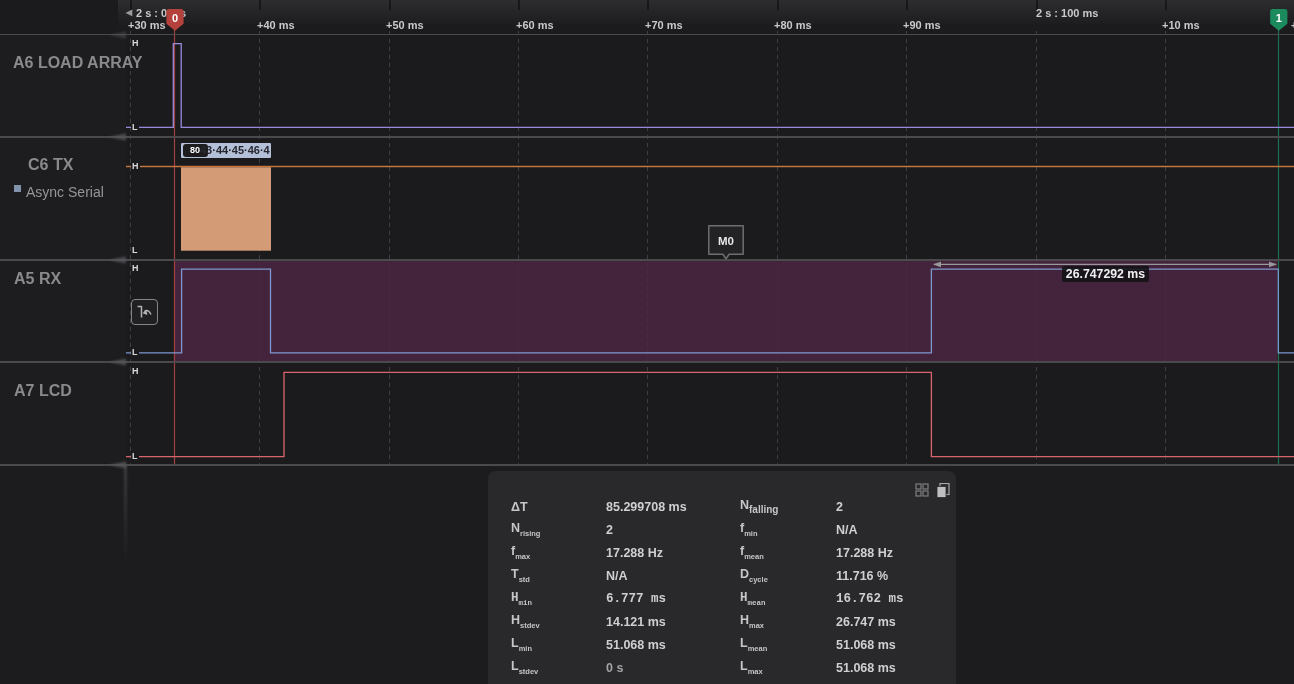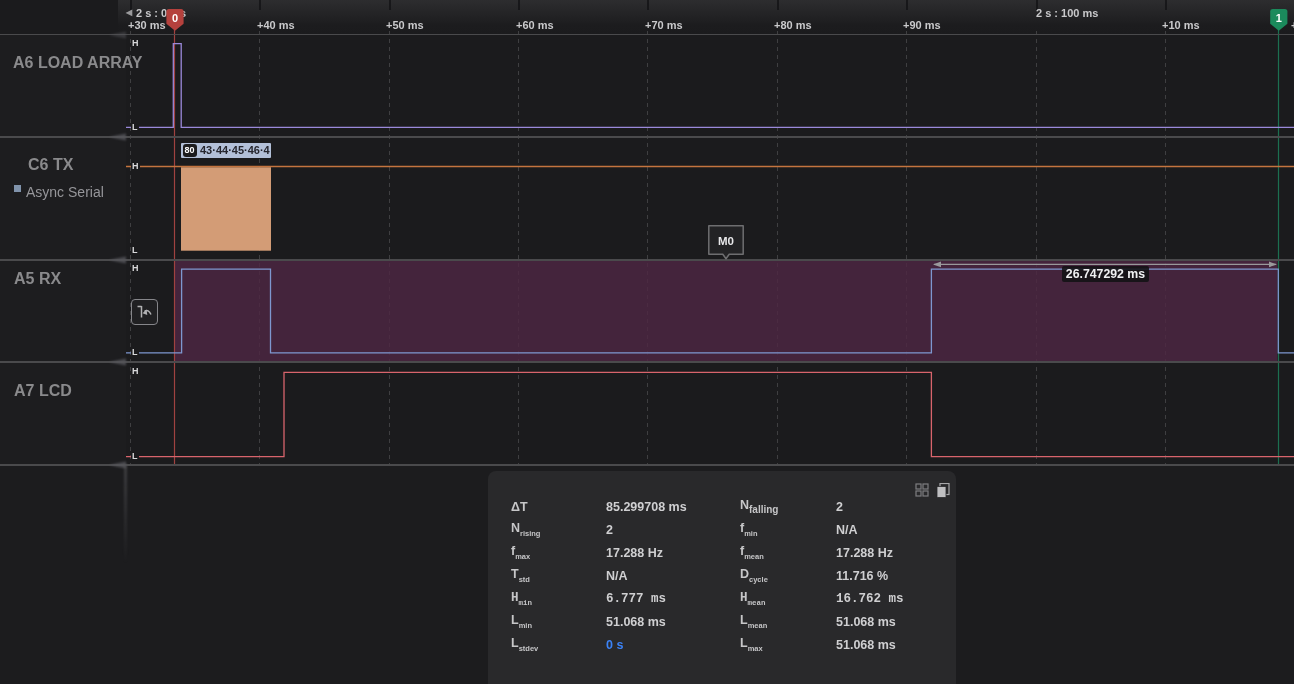--- a/index.html
+++ b/index.html
@@ -142,21 +142,21 @@
   <div class="abs" style="left:131px;top:299px;width:25px;height:24px;background:#202022;
        border:1.3px solid #86868a;border-radius:4px;">
     <svg width="25" height="24" viewBox="0 0 25 24">
       <path d="M5.5,6.5 h4 M9.5,6 v11.5" fill="none" stroke="#b2b2b4" stroke-width="1.5"></path>
       <path d="M19,14.5 Q16.5,9 12.5,11.3" fill="none" stroke="#b2b2b4" stroke-width="1.5"></path>
       <path d="M14.5,9.5 l-4,3.8 l4.8,1.8 z" fill="#b2b2b4"></path>
     </svg>
   </div>
 
   <div class="abs" style="left:181px;top:143px;width:90px;height:15px;background:#b3c0d8;border-radius:1px;">
-    <div class="abs" style="left:1.5px;top:1px;width:14px;height:13px;background:#1c1c1e;border-radius:3px;
+    <div class="abs" style="left:1.5px;top:1px;width:25px;height:13px;background:#1c1c1e;border-radius:3px;
          color:#fff;font-size:9px;font-weight:bold;text-align:center;line-height:13px;">80</div>
     <div class="abs" style="left:19px;top:1px;color:#26262e;font-size:11px;font-weight:bold;white-space:nowrap;">43·44·45·46·4</div>
   </div>
 
   <svg class="abs" style="left:705px;top:223px;" width="42" height="38" viewBox="0 0 42 38">
     <path d="M3.8,2.8 h34.4 v28.4 h-14 l-3.2,4.6 -3.2,-4.6 h-14 z" fill="#232325" stroke="#6e6e70" stroke-width="1.5" stroke-linejoin="round"></path>
     <text x="21" y="21.5" fill="#e8e8ea" font-size="11.5" font-weight="bold" text-anchor="middle" font-family="Liberation Sans,sans-serif">M0</text>
   </svg>
 
   <div class="abs" style="left:1062px;top:265.5px;width:87px;height:16px;background:rgba(18,18,20,0.88);
@@ -204,28 +204,34 @@
             <td>D<sub style="font-size:7.5px;">cycle</sub></td>
             <td style="color:#cfcfd1;">11.716 %</td>
           </tr>
       <tr style="height:23px;font-family:Liberation Mono, monospace;">
             <td>H<sub style="font-size:7.5px;">min</sub></td>
             <td style="color:#cfcfd1;">6.777 ms</td>
             <td>H<sub style="font-size:7.5px;">mean</sub></td>
             <td style="color:#cfcfd1;">16.762 ms</td>
           </tr>
       <tr style="height:23px;">
+            <td>H<sub style="font-size:7.5px;">stdev</sub></td>
+            <td style="color:#cfcfd1;">14.121 ms</td>
+            <td>H<sub style="font-size:7.5px;">max</sub></td>
+            <td style="color:#cfcfd1;">26.747 ms</td>
+          </tr>
+      <tr style="height:23px;">
             <td>L<sub style="font-size:7.5px;">min</sub></td>
             <td style="color:#cfcfd1;">51.068 ms</td>
             <td>L<sub style="font-size:7.5px;">mean</sub></td>
             <td style="color:#cfcfd1;">51.068 ms</td>
           </tr>
       <tr style="height:23px;">
             <td>L<sub style="font-size:7.5px;">stdev</sub></td>
-            <td style="color:#3b82f6;">0 s</td>
+            <td style="color:#a3a3a3;">0 s</td>
             <td>L<sub style="font-size:7.5px;">max</sub></td>
             <td style="color:#cfcfd1;">51.068 ms</td>
           </tr>
       </tbody>
     </table>
   </div>
 
 </div>
 
 </body></html>

